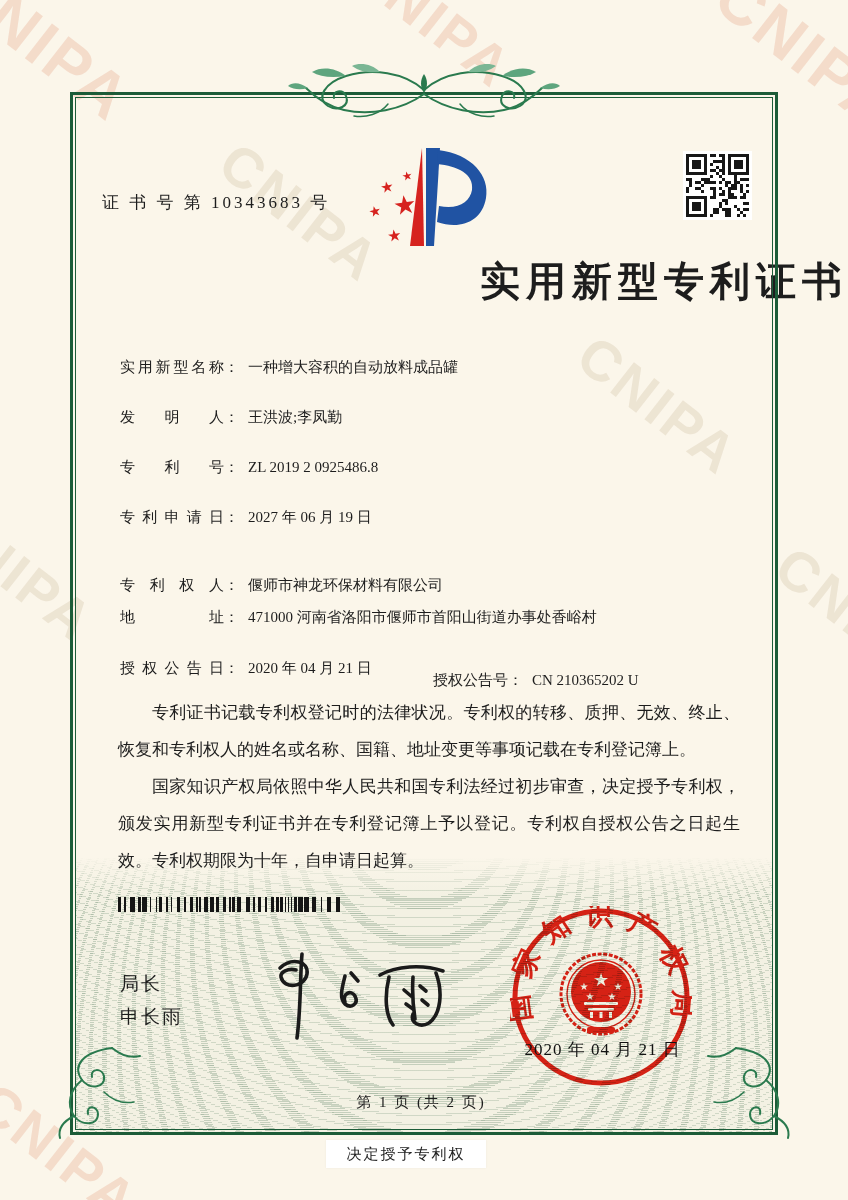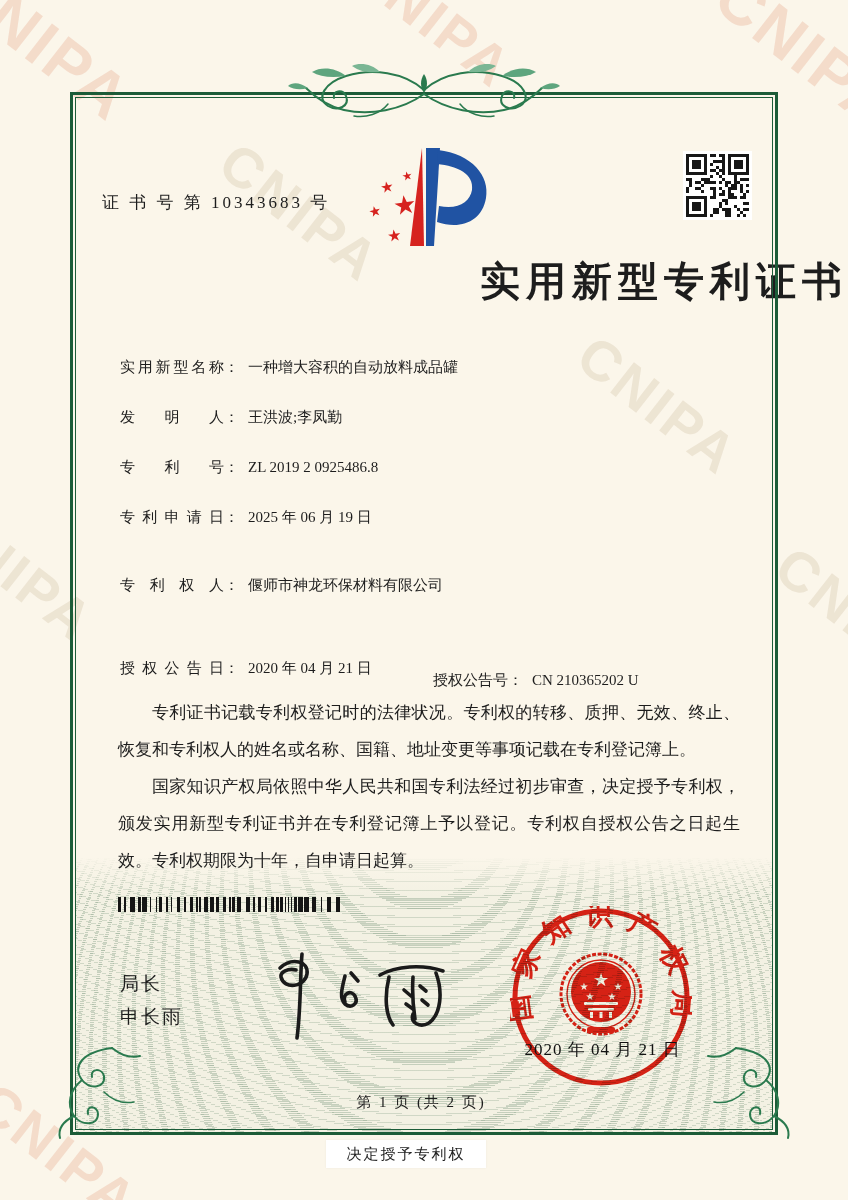--- a/index.html
+++ b/index.html
@@ -333,24 +333,27 @@
   <div class="abs row" style="top:358px;">
     <span class="flabel">实用新型名称</span><span>：</span><span class="fval">一种增大容积的自动放料成品罐</span>
   </div>
   <div class="abs row" style="top:408px;">
     <span class="flabel">发明人</span><span>：</span><span class="fval">王洪波;李凤勤</span>
   </div>
   <div class="abs row" style="top:458px;">
     <span class="flabel">专利号</span><span>：</span><span class="fval">ZL 2019 2 0925486.8</span>
   </div>
   <div class="abs row" style="top:508px;">
-    <span class="flabel">专利申请日</span><span>：</span><span class="fval">2025 年 06 月 19 日</span>
+    <span class="flabel">专利申请日</span><span>：</span><span class="fval">2027 年 06 月 19 日</span>
   </div>
   <div class="abs row" style="top:558px;margin-top:18px;">
     <span class="flabel">专利权人</span><span>：</span><span class="fval">偃师市神龙环保材料有限公司</span>
+  </div>
+  <div class="abs row" style="top:608px;">
+    <span class="flabel">地址</span><span>：</span><span class="fval">471000 河南省洛阳市偃师市首阳山街道办事处香峪村</span>
   </div>
   <div class="abs row" style="top:659px;">
     <span class="flabel">授权公告日</span><span>：</span><span class="fval">2020 年 04 月 21 日</span>
     <span class="group2">
       <span>授权公告号</span><span>：</span><span class="fval">CN 210365202 U</span>
     </span>
   </div>
 
   <div class="abs body-text">
     <p>专利证书记载专利权登记时的法律状况。专利权的转移、质押、无效、终止、恢复和专利权人的姓名或名称、国籍、地址变更等事项记载在专利登记簿上。</p>

